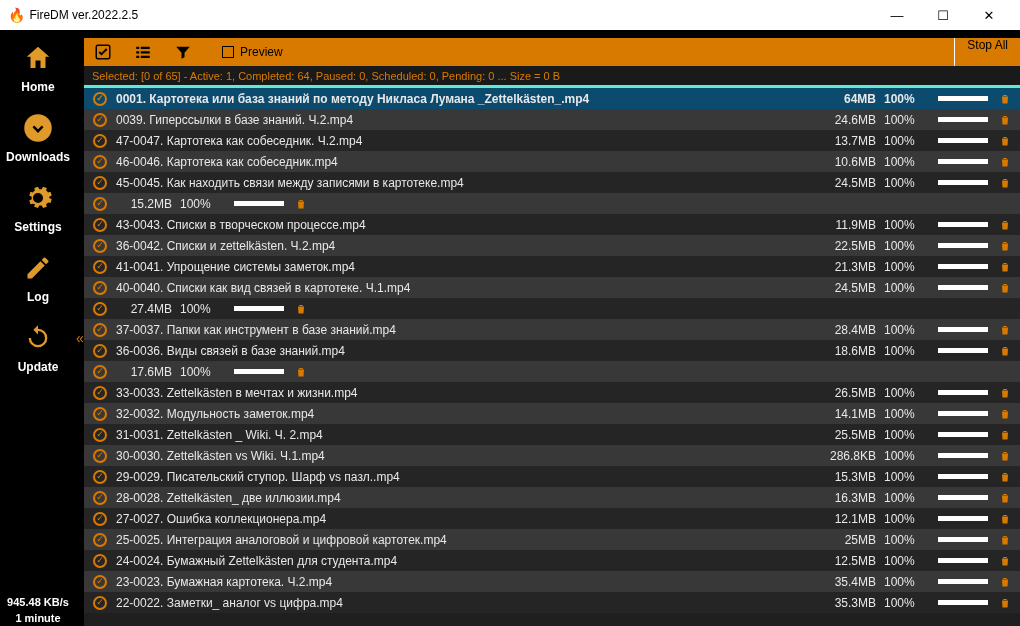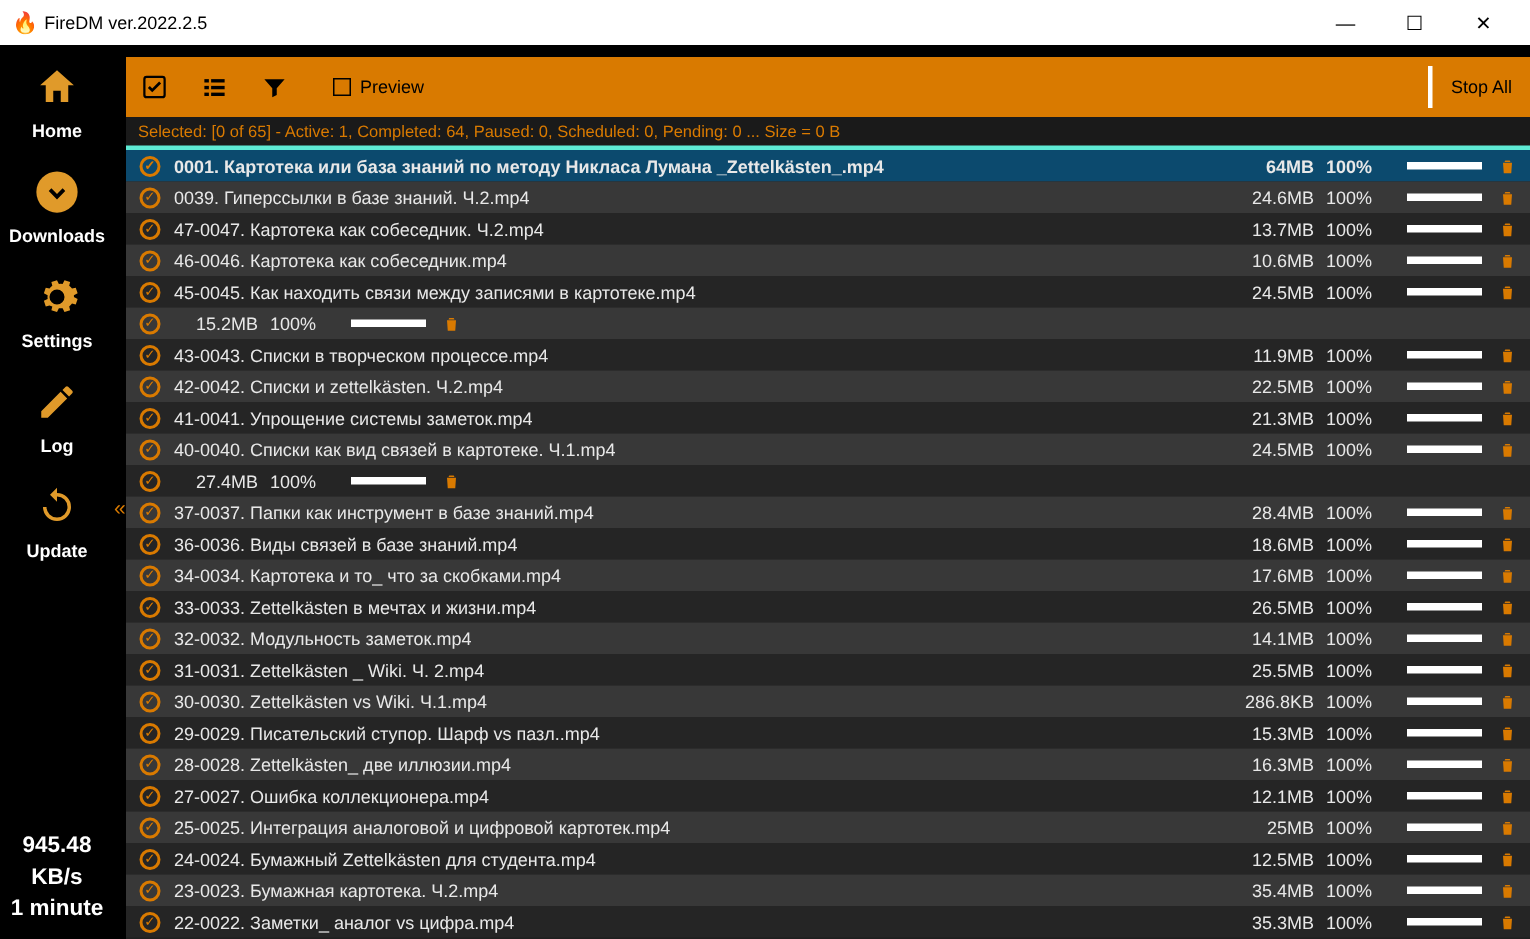--- a/index.html
+++ b/index.html
@@ -7,29 +7,29 @@
 .titlebar{height:30px;background:#fff;display:flex;align-items:center;padding:0 8px;}
 .titlebar .logo{color:#d97a00;font-size:14px;margin-right:4px;}
 .titlebar .title{font-size:12px;color:#000;}
 .winbtns{margin-left:auto;display:flex;}
 .winbtn{width:46px;height:30px;display:flex;align-items:center;justify-content:center;font-size:13px;color:#000;}
 .app{display:flex;height:596px;}
 .sidebar{width:76px;background:#000;padding-top:10px;display:flex;flex-direction:column;align-items:center;gap:16px;font-weight:bold;}
 .navitem{display:flex;flex-direction:column;align-items:center;gap:4px;color:#fff;font-size:12px;cursor:pointer;}
 .navitem .ico{width:36px;height:36px;display:flex;align-items:center;justify-content:center;}
 .navitem svg{fill:#e09a2a;}
-.stats{margin-top:auto;font-size:15px;color:#fff;text-align:center;line-height:1.4;padding-bottom:10px;}
+.stats{margin-top:auto;font-size:11px;color:#fff;text-align:center;line-height:1.4;}
 .collapse{position:absolute;left:76px;top:330px;color:#d97a00;font-size:14px;cursor:pointer;}
 .main{flex:1;display:flex;flex-direction:column;background:#1a1a1a;margin:8px 0 0 8px;}
-.toolbar{height:40px;background:#d97a00;display:flex;align-items:center;padding-left:8px;gap:18px;}
+.toolbar{height:28px;background:#d97a00;display:flex;align-items:center;padding-left:8px;gap:18px;}
 .tbico{width:22px;height:22px;display:flex;align-items:center;justify-content:center;cursor:pointer;}
 .tbico svg{fill:#000;}
 .preview{display:flex;align-items:center;gap:6px;margin-left:10px;font-size:12px;color:#000;}
 .preview .box{width:12px;height:12px;border:1px solid #000;}
-.stopall{margin-left:auto;height:28px;padding:0 12px;background:#d97a00;border-left:3px solid #ffffff;display:flex;align-items:center;font-size:12px;color:#000;cursor:pointer;}
+.stopall{margin-left:auto;height:28px;padding:0 12px;background:#d97a00;border-left:1px solid #ffffff;display:flex;font-size:12px;color:#000;cursor:pointer;}
 .statusbar{height:22px;background:#1a1a1a;color:#d97a00;font-size:11px;display:flex;align-items:center;padding-left:8px;border-bottom:3px solid #5eead4;}
 .list{flex:1;overflow-y:auto;background:#1f1f1f;}
 .row{height:21px;display:flex;align-items:center;padding:0 6px;font-size:12px;}
 .row:nth-child(odd){background:#252525;}
 .row:nth-child(even){background:#383838;}
 .row:first-child{background:#0c4a6e;font-weight:bold;}
 .row .st{width:20px;display:flex;align-items:center;justify-content:center;}
 .row .nm{flex:1;color:#e8e8e8;white-space:nowrap;overflow:hidden;text-overflow:ellipsis;padding-left:6px;}
 .row .sz{width:70px;text-align:right;color:#e8e8e8;padding-right:8px;}
 .row .pc{width:46px;text-align:left;color:#e8e8e8;padding-right:6px;}
@@ -233,21 +233,21 @@
           <div class="del trash">
             <svg viewBox="0 0 24 24" width="12" height="12">
               <path d="M6 7h12l-1 14H7zM9 4h6l1 2H8z"></path>
             </svg>
           </div>
         </div>
         <div class="row">
           <div class="st">
             <div class="checkcirc"></div>
           </div>
-          <div class="nm">42-0042. Списки и zettelkästen. Ч.2.mp4</div>
+          <div class="nm">36-0042. Списки и zettelkästen. Ч.2.mp4</div>
           <div class="sz">22.5MB</div>
           <div class="pc">100%</div>
           <div class="bar"></div>
           <div class="del trash">
             <svg viewBox="0 0 24 24" width="12" height="12">
               <path d="M6 7h12l-1 14H7zM9 4h6l1 2H8z"></path>
             </svg>
           </div>
         </div>
         <div class="row">
@@ -316,21 +316,20 @@
           <div class="del trash">
             <svg viewBox="0 0 24 24" width="12" height="12">
               <path d="M6 7h12l-1 14H7zM9 4h6l1 2H8z"></path>
             </svg>
           </div>
         </div>
         <div class="row">
           <div class="st">
             <div class="checkcirc"></div>
           </div>
-          <div class="nm">34-0034. Картотека и то_ что за скобками.mp4</div>
           <div class="sz">17.6MB</div>
           <div class="pc">100%</div>
           <div class="bar"></div>
           <div class="del trash">
             <svg viewBox="0 0 24 24" width="12" height="12">
               <path d="M6 7h12l-1 14H7zM9 4h6l1 2H8z"></path>
             </svg>
           </div>
         </div>
         <div class="row">

